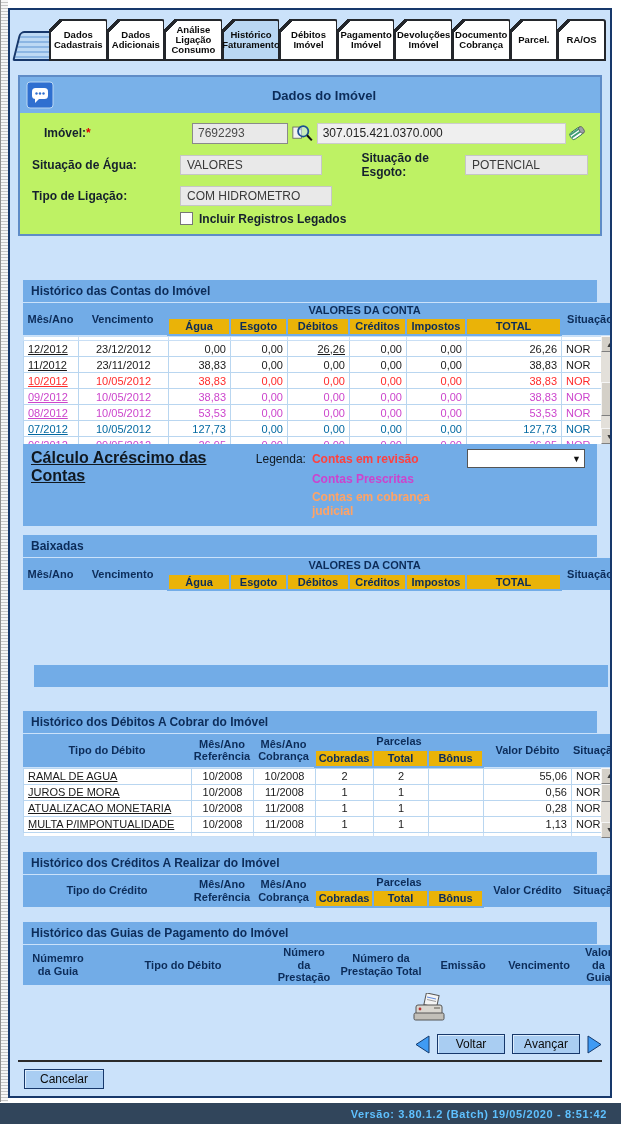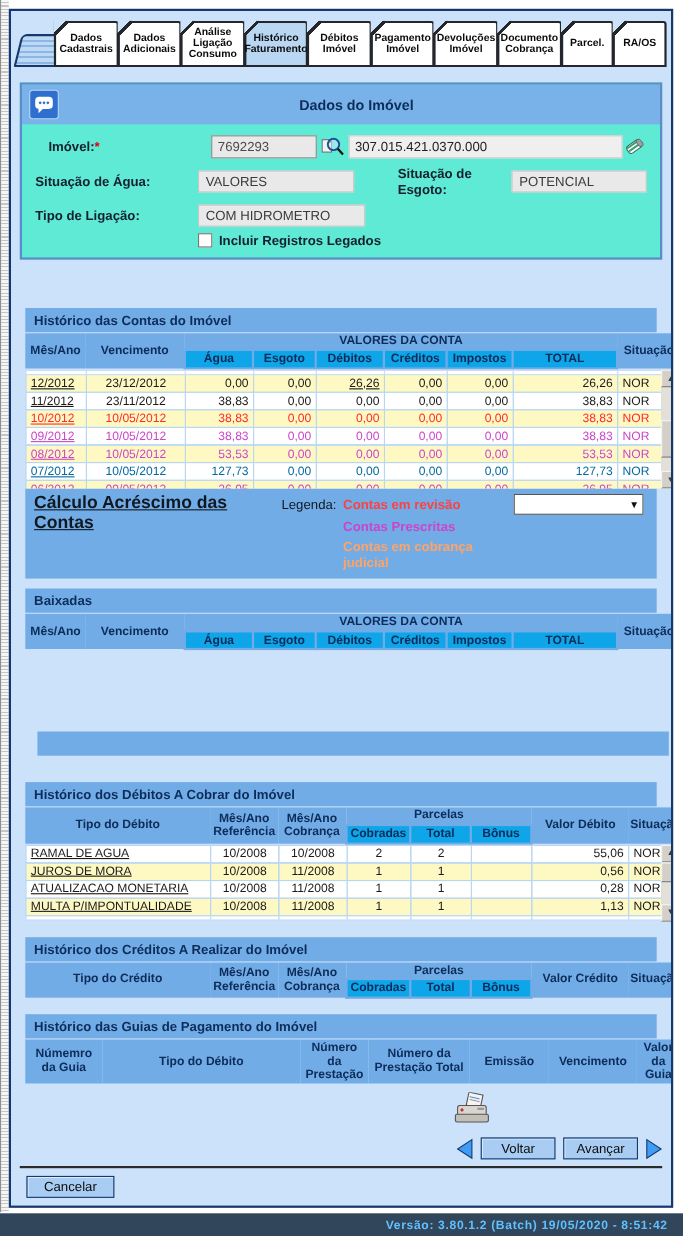--- a/index.html
+++ b/index.html
@@ -19,21 +19,21 @@
   .tab { position:relative; z-index:1; background:#fff; border:2px solid #23262b;
     height:42px; display:flex; align-items:center; justify-content:center; text-align:center;
     font-weight:bold; font-size:9.5px; line-height:1.08; white-space:pre-line;
     flex:1 1 0; min-width:0; margin-left:-1px; border-radius:0 3px 0 0; color:#0a0a0a; cursor:pointer; }
   .tab.small { flex:0.82 1 0; }
   .tab .corner { position:absolute; left:-2px; top:-2px; width:13px; height:13px;
     background:linear-gradient(135deg,#cbe2fa 42%,#23262b 42% 58%,rgba(0,0,0,0) 58%); }
   .tab.sel { background:#b9d7f3; }
 
   
-  .panel { margin:14px 8px 0 8px; border:2px solid #5f8cc7; background:#5eead4; }
+  .panel { margin:14px 8px 0 8px; border:2px solid #5f8cc7; background:#bef264; }
   .panel-hd { height:36px; background:#79b1e9; display:flex; align-items:center; padding:0 6px; }
   .panel-title { flex:1; text-align:center; font-weight:bold; font-size:13px; color:#0c2c59; }
   .frow { display:flex; align-items:center; padding:3px 12px; }
   .flabel { font-weight:bold; font-size:12px; color:#15202e; }
   .w145 { width:148px; flex:0 0 auto; }
   .inp { height:21px; border:1px solid #8a8a8a; background:#e9e9e9; font-size:12px;
     color:#4a4a4a; padding:0 5px; font-family:"Liberation Sans",sans-serif; }
   .inp-code { width:96px; }
   .inp-long { width:288px; background:#efefef; border:1px solid #cccccc; color:#222; }
   .valbox { height:20px; background:#e9e9e9; border:1px solid #c6c6c6; color:#3a3a3a;
@@ -42,25 +42,25 @@
   .chkbox { width:13px; height:13px; background:#fdfdfd; border:1px solid #777;
     display:inline-block; margin-right:6px; cursor:pointer; }
 
   
   .sec { margin:0 13px; }
   .bar { background:#72ace7; font-weight:bold; font-size:12px; color:#0c2c59;
     padding:4px 8px; margin-bottom:1px; }
   table { border-collapse:collapse; table-layout:fixed; }
   thead td, .hd td { background:#72ace7; color:#0c2c59; font-weight:bold; font-size:11px;
     text-align:center; padding:1px 2px; white-space:pre-line; line-height:1.15; }
-  td.chip { background:#0ea5e9; border:2px solid #72ace7; padding:1px 0; }
+  td.chip { background:#eab308; border:2px solid #72ace7; padding:1px 0; }
   .bodywrap { position:relative; background:#cbe2fa; overflow:hidden; }
   .rows td { font-size:11px; padding:1px 4px; height:16px; border:1px solid #b9d6f0;
     overflow:hidden; white-space:nowrap; }
-  .rows tr.alt td { background:#fef9c3; }
+  .rows tr.alt td { background:#ffffff; }
   .rows tr.wht td { background:#ffffff; }
   .sliver td { height:4px; padding:0; background:#fff; border:1px solid #c9dff5; }
   .num { text-align:right; }
   .ctr { text-align:center; }
   .lnk { text-decoration:underline; color:inherit; cursor:pointer; }
 
   
   .sb { position:absolute; right:0; top:0; bottom:0; width:17px; background:#e3e0da; }
   .sb-btn { height:16px; background:#d4d0c8; border:1px solid #f5f5f5;
     border-right-color:#7f7f7f; border-bottom-color:#7f7f7f; display:flex;

